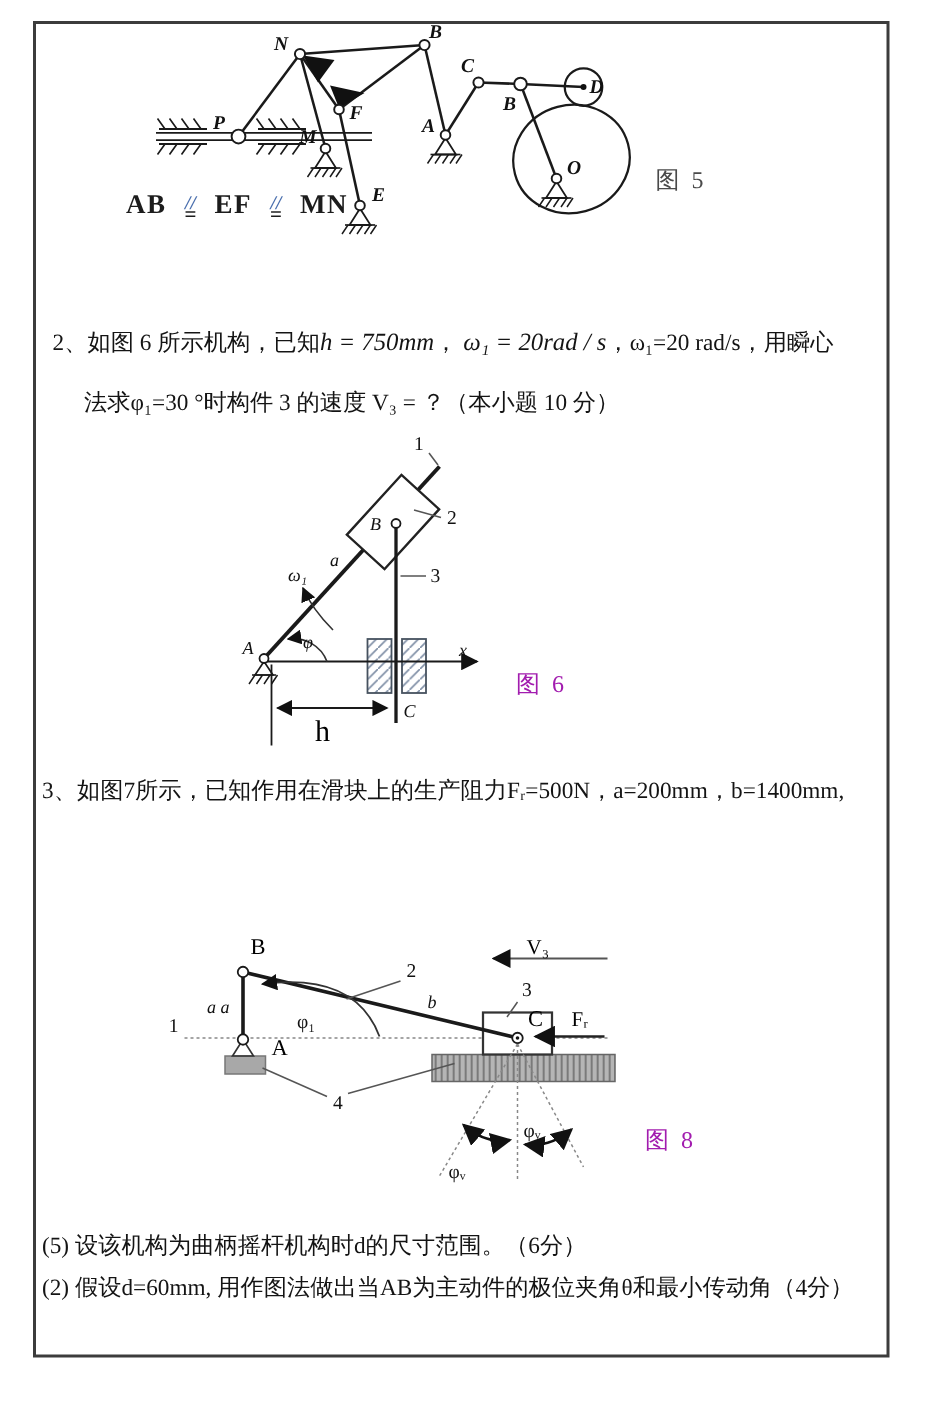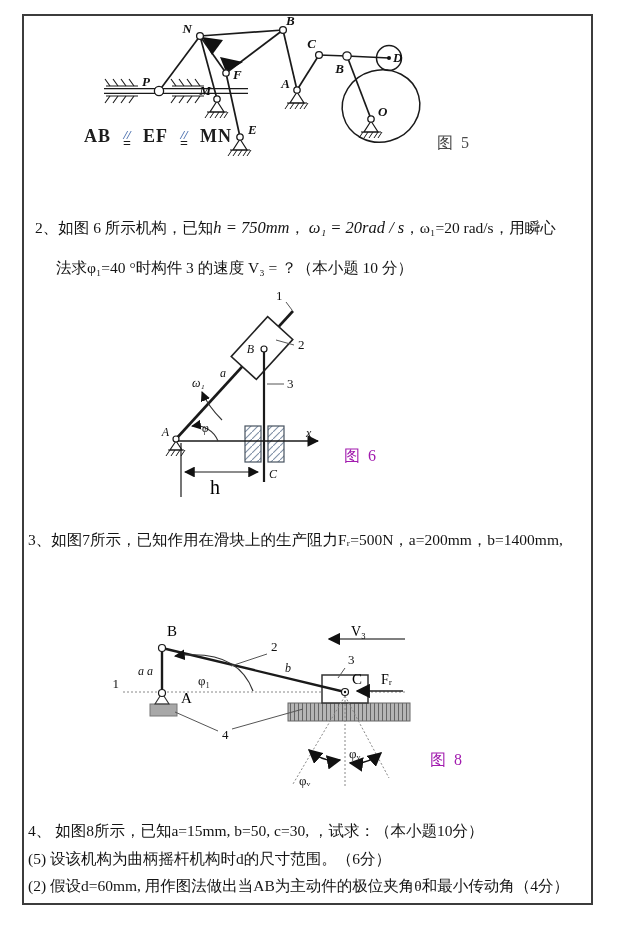--- a/index.html
+++ b/index.html
@@ -3,26 +3,26 @@
 <meta charset="utf-8">
 <style>
   html,body{margin:0;padding:0;background:#fff;}
   .page{position:relative;width:621px;height:940px;background:#ffffff;overflow:hidden;
         font-family:"Liberation Serif",serif;color:#1c1c1c;}
   .page-border{position:absolute;left:22px;top:14px;width:567px;height:887px;
         border:2px solid #3c3c3c;}
   .qblock{position:absolute;font-size:15.5px;color:#141414;}
   .q2{left:35px;top:208px;width:556px;line-height:40px;}
   .q2 .indent{padding-left:21px;}
-  .q3{left:28px;top:526px;width:566px;line-height:27.5px;}
+  .q3{left:28px;top:514px;width:566px;line-height:27.5px;}
   .q4{left:28px;top:817px;width:566px;line-height:27.5px;}
   .formula{font-style:italic;font-size:16.5px;}
   .subsm{font-size:10px;vertical-align:-4px;}
   .caption{position:absolute;font-size:16px;color:#a21caf;letter-spacing:2px;}
-  .cap5{left:437px;top:110px;color:#4a4a4a;margin-top:23px;}
+  .cap5{left:437px;top:110px;color:#4a4a4a;}
   .cap6{left:344px;top:446px;}
   .cap7{left:430px;top:750px;}
   .eq5{position:absolute;left:84px;top:126px;display:flex;align-items:baseline;
        font-weight:bold;font-size:18px;}
   .eq5 .word{letter-spacing:1px;text-align:right;}
   .pareq{display:inline-flex;flex-direction:column;align-items:center;width:22px;
        margin:0 5px;line-height:8px;position:relative;top:-3px;}
   .pareq .sl{color:#4a6fae;font-style:italic;font-size:13px;font-weight:bold;}
   .pareq .eqs{font-size:14px;font-weight:bold;line-height:9px;}
   svg{position:absolute;}
@@ -129,21 +129,21 @@
     </span>
     <span class="word">MN</span>
   </div>
 
   <div class="caption cap5">图 5</div>
 
   <div class="qblock q2">
     <div>
       <span>2、如图 6 所示机构，已知</span><span class="formula">h = 750mm</span><span>，  </span><span class="formula">ω₁ = 20rad / s</span><span>，ω₁=20  rad/s，用瞬心</span>
     </div>
-    <div class="indent">法求φ₁=40 °时构件 3 的速度 V₃ =  ？（本小题 10 分）</div>
+    <div class="indent">法求φ₁=30 °时构件 3 的速度 V₃ =  ？（本小题 10 分）</div>
   </div>
 
   <svg style="left:140px;top:285px;" width="290" height="220" viewBox="0 0 290 220">
     <defs>
       <marker id="m6" viewBox="0 0 10 10" refX="9" refY="5" markerWidth="9" markerHeight="9" orient="auto-start-reverse">
         <path d="M0,0 L10,5 L0,10 Z" fill="#111"></path>
       </marker>
       <pattern id="hb6" width="7" height="7" patternUnits="userSpaceOnUse">
         <path d="M0,7 L7,0" stroke="#7f8fa6" stroke-width="1.1" fill="none"></path>
       </pattern>
@@ -266,17 +266,16 @@
       <text x="93" y="63" class="plain" font-size="13">φ₁</text>
       <text x="276" y="62" font-size="14" font-family="Liberation Serif,serif">Fᵣ</text>
       <text x="246" y="14" font-size="14" font-family="Liberation Serif,serif">V₃</text>
       <text x="194" y="163" class="plain" font-size="14">φᵥ</text>
       <text x="244" y="136" class="plain" font-size="14">φᵥ</text>
     </g>
   </svg>
   <div class="caption cap7">图 8</div>
 
   <div class="qblock q4">
-    <div>4、 如图8所示，已知a=15mm, b=50, c=30, ，试求：（本小题10分）</div>
     <div>(5) 设该机构为曲柄摇杆机构时d的尺寸范围。（6分）</div>
     <div>(2) 假设d=60mm, 用作图法做出当AB为主动件的极位夹角θ和最小传动角（4分）</div>
   </div>
 </div>
 
 </body></html>

